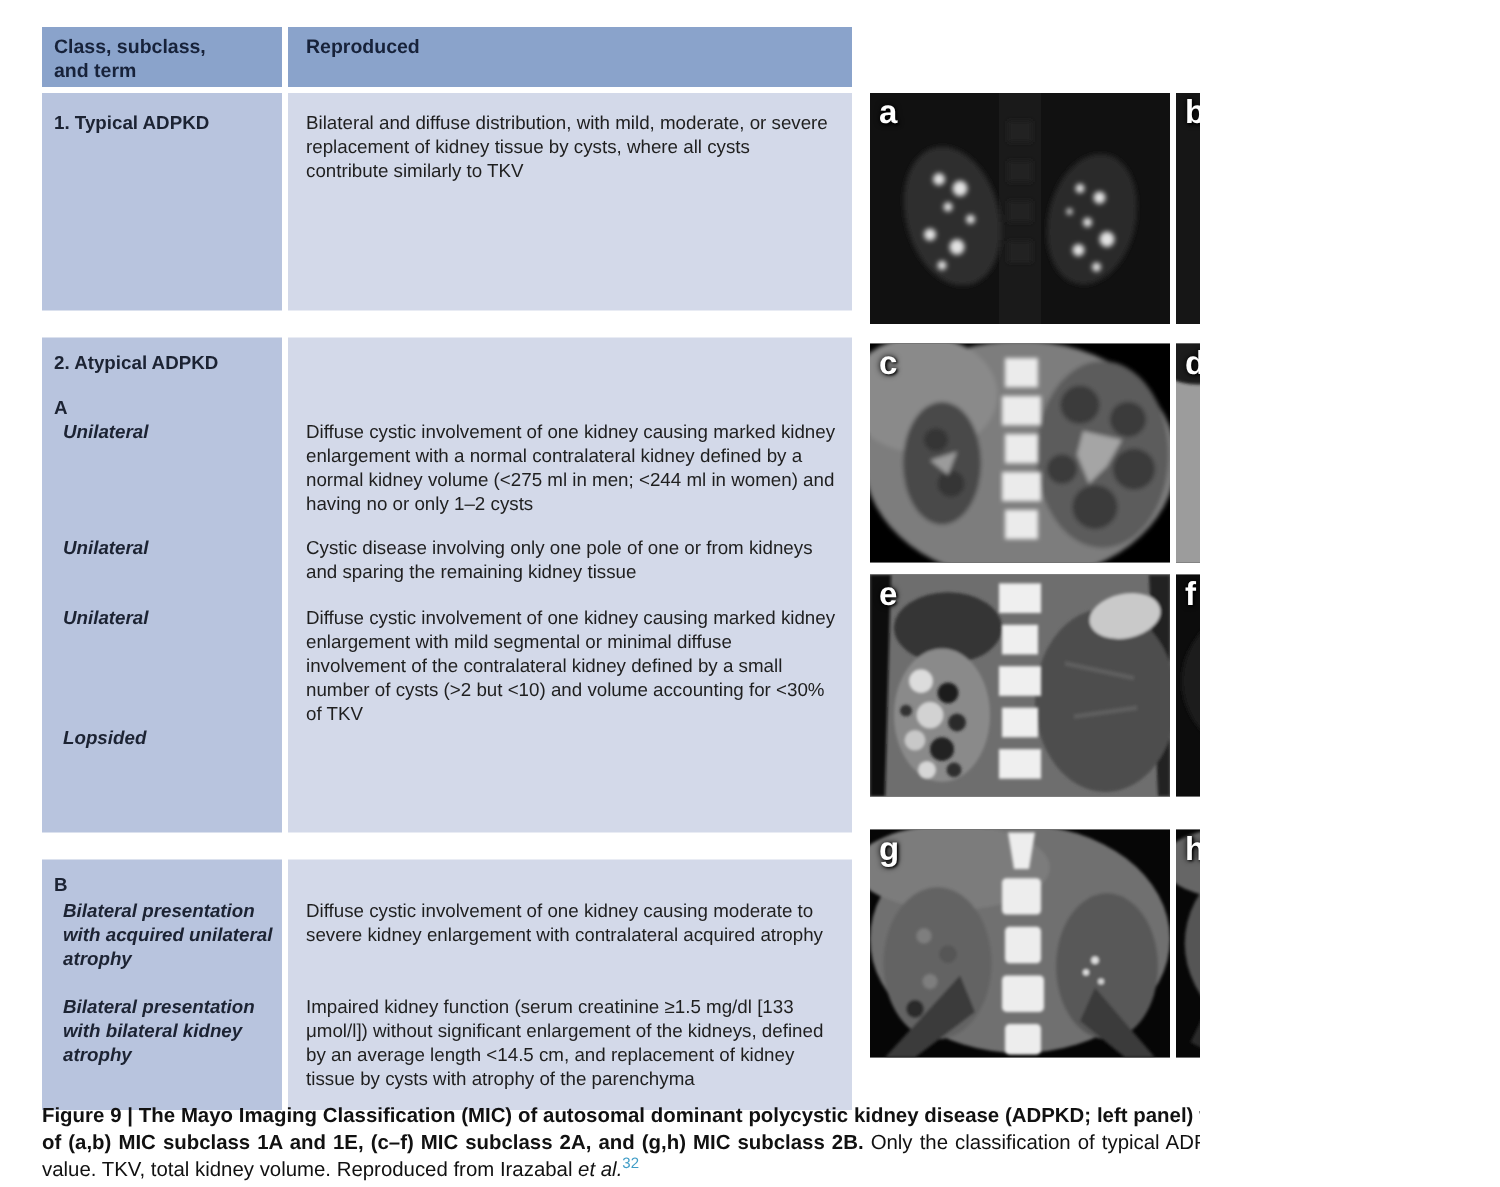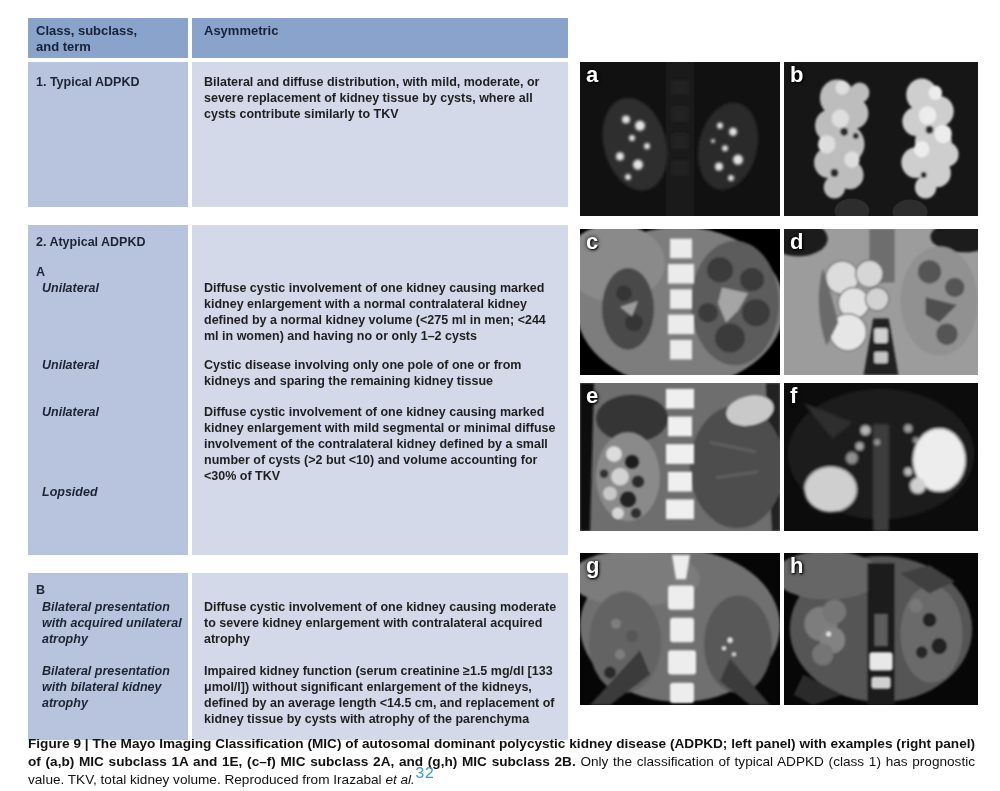--- a/index.html
+++ b/index.html
@@ -1,62 +1,62 @@
 <!DOCTYPE html>
 <html><head>
 <meta charset="utf-8">
 <style>
   html,body{margin:0;padding:0;background:#fff;}
-  .page{position:relative;width:1000px;height:791px;background:#fff;
+  .page{position:relative;width:800px;height:791px;background:#fff;
         font-family:"Liberation Sans", sans-serif;color:#1b1b1b;overflow:hidden;}
 
   
   .mic-table{position:absolute;left:28px;top:18px;width:540px;}
   .thead{display:flex;height:40px;margin-bottom:4px;}
   .th{background:#8aa3cb;font-weight:bold;font-size:13px;line-height:16px;color:#17223a;}
   .th.term{width:160px;padding:5px 4px 0 8px;box-sizing:border-box;white-space:pre-line;}
   .th.gapcol{width:4px;background:#fff;}
   .th.desc{flex:1;padding:5px 8px 0 12px;box-sizing:border-box;}
 
   .tgroup{display:flex;margin-bottom:18px;}
   .tgroup:last-child{margin-bottom:0;}
   .col{position:relative;box-sizing:border-box;}
   .term-col{width:160px;background:#b8c4de;}
   .colgap{width:4px;background:#fff;}
-  .desc-col{flex:1;background:#d3d9e9;font-weight:bold;}
+  .desc-col{flex:1;background:#d3d9e9;}
   .abs{position:absolute;font-size:12.5px;line-height:16px;}
   .term-txt{font-weight:bold;color:#1c2333;left:8px;right:4px;}
   .term-sub{font-weight:bold;color:#1c2333;left:14px;right:4px;font-style:italic;}
   .desc-txt{left:12px;right:10px;color:#1f1f1f;}
 
   
   .panel{position:absolute;background:#000;overflow:hidden;}
   .panel svg{display:block;width:100%;height:100%;}
   .plabel{position:absolute;top:1px;left:6px;color:#fff;font-weight:bold;
           font-size:22px;line-height:24px;text-shadow:0 0 4px #000,1px 1px 2px #000;}
 
   
   .caption{position:absolute;left:28px;top:721px;width:947px;
            font-size:13.6px;line-height:18px;text-align:justify;color:#111;}
   .caption b{font-weight:bold;}
   .caption i{font-style:italic;}
-  .caption sup.ref{color:#3f9cc6;font-size:16px;line-height:0;font-family:Liberation Mono, monospace;}
+  .caption sup.ref{color:#3f9cc6;font-size:10px;line-height:0;}
 </style>
 </head>
 <body>
 
 <div class="page">
 
   <div class="mic-table">
 
     <div class="thead">
       <div class="th term">Class, subclass,
 and term</div>
       <div class="th gapcol"></div>
-      <div class="th desc">Asymmetric</div>
+      <div class="th desc">Reproduced</div>
     </div>
 
     <div class="tgroup" style="height:145px">
       <div class="col term-col">
         <div class="abs term-txt" style="top:12px">1. Typical ADPKD</div>
       </div>
       <div class="colgap"></div>
       <div class="col desc-col">
         <div class="abs desc-txt" style="top:12px">Bilateral and diffuse distribution, with mild, moderate, or severe replacement of kidney tissue by cysts, where all cysts contribute similarly to TKV</div>
       </div>

